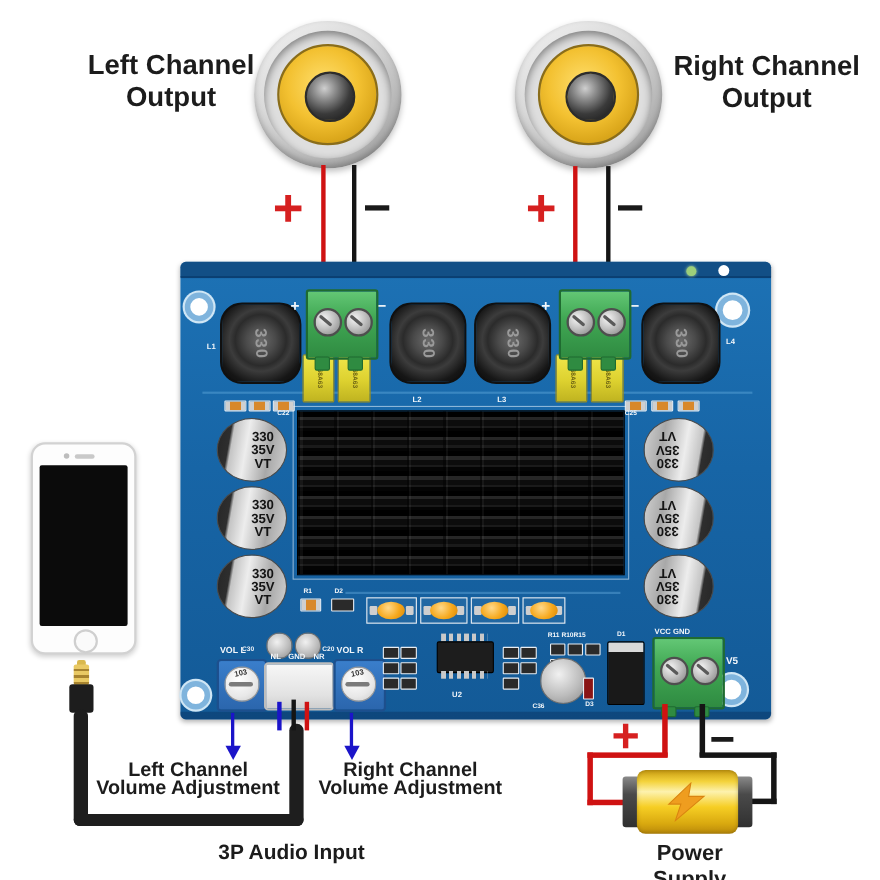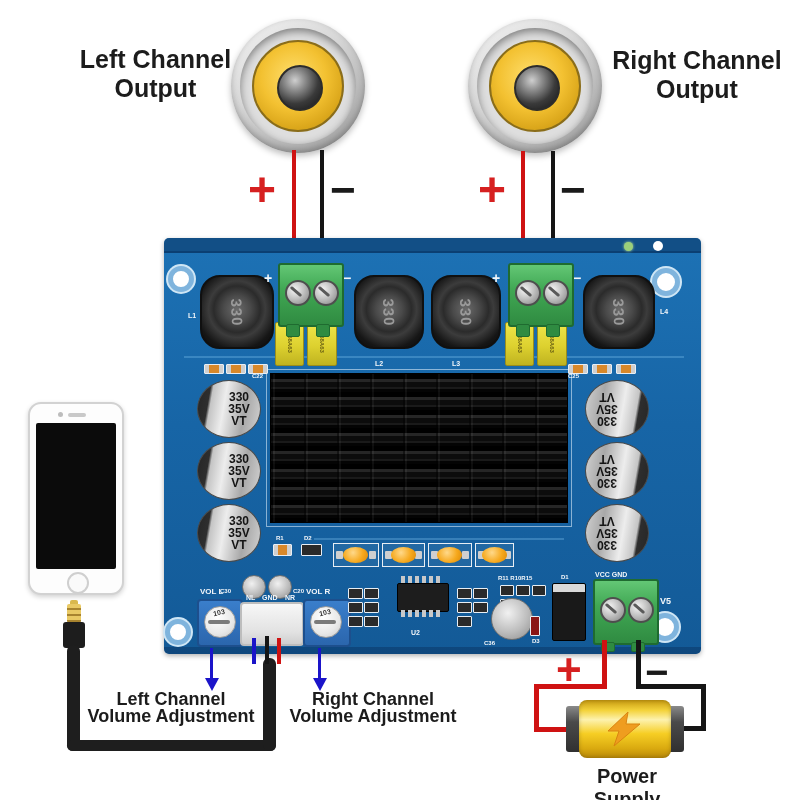--- a/index.html
+++ b/index.html
@@ -384,20 +384,21 @@
 <div class="arrowhead" style="left:313px;top:678px;"></div>
 
 <div class="txt" style="left:76px;top:691px;width:190px;font-size:18px;line-height:17px;">
   <div>Left Channel</div>
   <div>Volume Adjustment</div>
 </div>
 <div class="txt" style="left:275px;top:691px;width:196px;font-size:18px;line-height:17px;">
   <div>Right Channel</div>
   <div>Volume Adjustment</div>
 </div>
+<div class="txt" style="left:163px;top:765px;width:204px;font-size:19px;">3P Audio Input</div>
 
 <div class="wire w-red" style="left:602px;top:640px;width:5px;height:48px;"></div>
 <div class="wire w-red" style="left:534px;top:684px;width:73px;height:5px;"></div>
 <div class="wire w-red" style="left:534px;top:684px;width:5px;height:48px;"></div>
 <div class="wire w-red" style="left:534px;top:727px;width:36px;height:5px;"></div>
 <div class="wire w-black" style="left:636px;top:640px;width:5px;height:48px;"></div>
 <div class="wire w-black" style="left:636px;top:684px;width:70px;height:5px;"></div>
 <div class="wire w-black" style="left:701px;top:684px;width:5px;height:47px;"></div>
 <div class="wire w-black" style="left:683px;top:726px;width:23px;height:5px;"></div>
 <div class="sign red" style="left:556px;top:648px;font-size:44px;">+</div>

